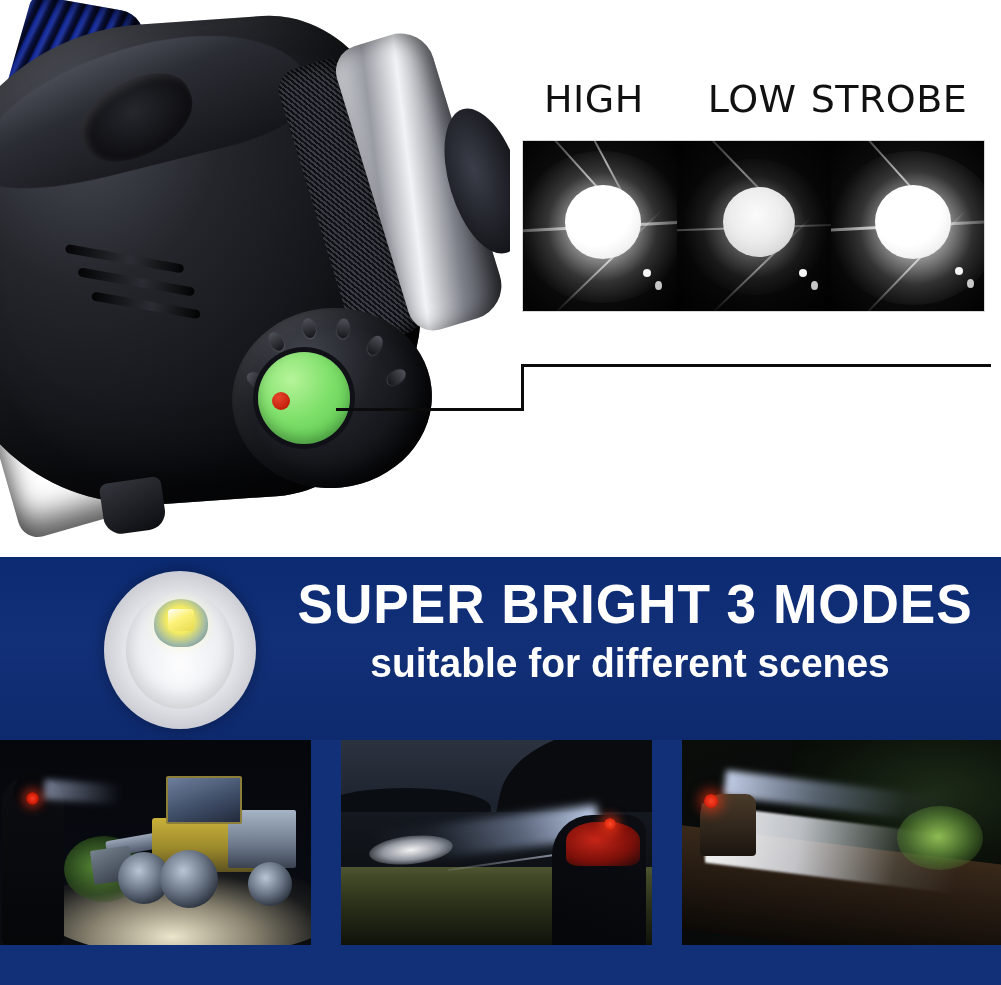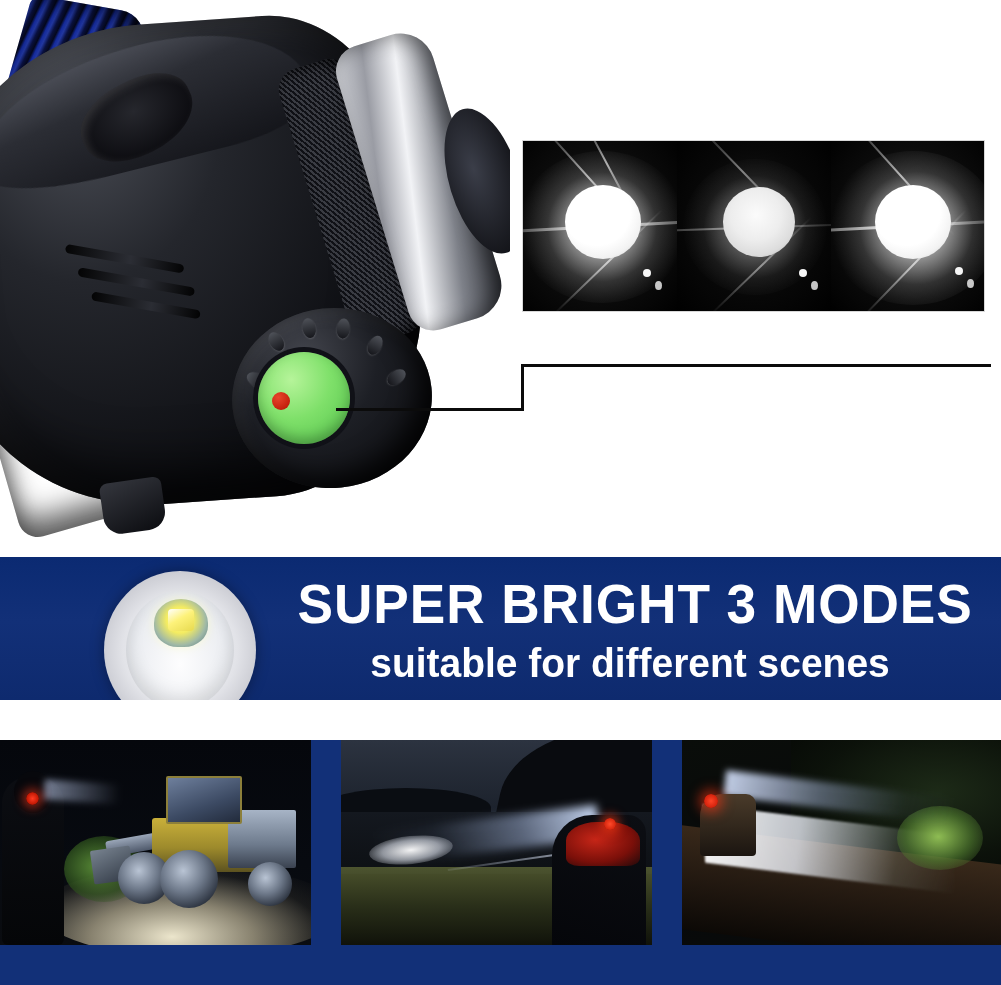--- a/index.html
+++ b/index.html
@@ -209,21 +209,21 @@
     position:absolute; left:545px; top:374px; width:450px; height:48px;
     color:#111111;
     font-size:34px;
     line-height:48px;
     white-space:nowrap;
     font-family:"DejaVu Sans", sans-serif;
   }
 
   
   #banner {
-    position:absolute; left:0; top:557px; width:1001px; height:143px;
+    position:absolute; left:0; top:557px; width:1001px; height:183px;
     background:linear-gradient(180deg,#0b2a72 0%, #123078 45%, #0e2a6e 100%);
     overflow:hidden;
   }
   #banner-led-icon {
     position:absolute; left:104px; top:14px; width:152px; height:158px;
     border-radius:50%;
     background:
       radial-gradient(circle at 50% 50%, #f4f4f6 0%, #e2e3e8 52%, #c9cad1 74%, #d9a94a 88%, #b3832f 97%, #0e2a6e 100%);
     box-shadow:0 0 14px rgba(0,0,0,.35);
   }
@@ -469,20 +469,25 @@
       <div class="bump" style="left:20px;  top:54px; transform:rotate(-54deg);"></div>
     </div>
 
     <div id="green-button">
       <div id="red-dot"></div>
     </div>
 
     <div id="clip-tab"></div>
   </div>
 
+  <div id="mode-labels">
+    <span id="mode-high" class="mode-label">HIGH</span>
+    <span id="mode-low" class="mode-label">LOW</span>
+    <span id="mode-strobe" class="mode-label">STROBE</span>
+  </div>
 
   <div id="led-panel">
 
     <div class="led-cell" id="led-cell-high">
       <div class="led-glow" id="glow-high"></div>
       <div class="flare" style="left:-40px; top:84px;  width:240px; transform:rotate(-3deg);"></div>
       <div class="flare thin" style="left:-14px; top:36px;  width:160px; transform:rotate(48deg);"></div>
       <div class="flare thin" style="left:10px;  top:120px; width:150px; transform:rotate(-44deg);"></div>
       <div class="flare thin" style="left:24px;  top:22px;  width:120px; transform:rotate(62deg);"></div>
       <div class="led-bulb" id="bulb-high"></div>

